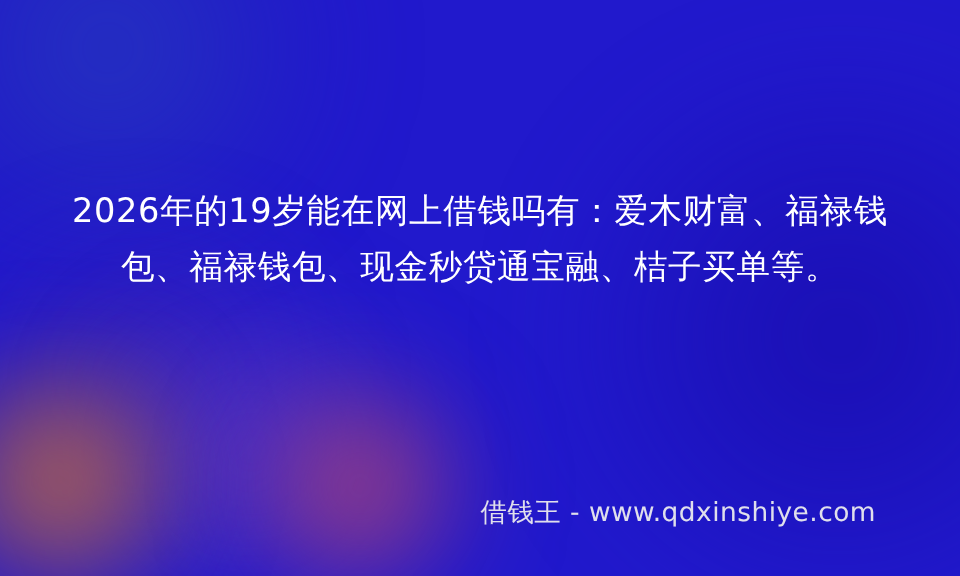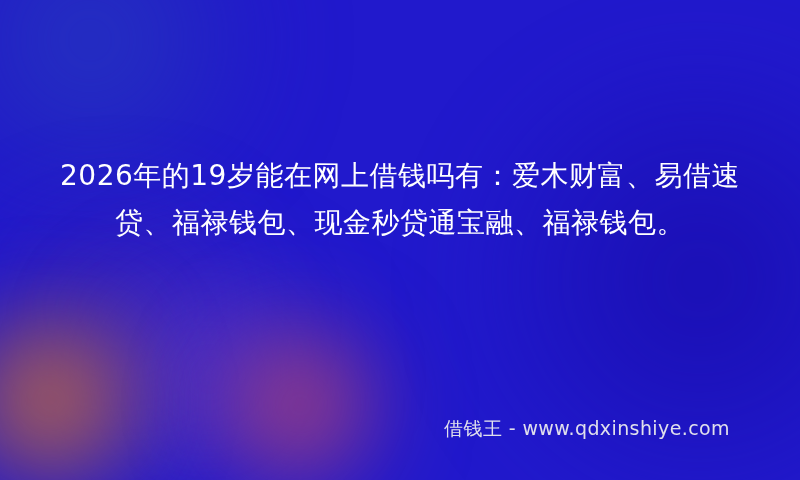--- a/index.html
+++ b/index.html
@@ -82,33 +82,33 @@
     font-family: "DejaVu Sans", "Liberation Sans", sans-serif;
     font-weight: 400;
     white-space: pre-wrap;
   }
 
   #watermark {
     position: absolute;
     right: 70px;
     bottom: 38px;
     color: #e8e8ee;
-    font-size: 19px;
+    font-size: 22px;
     letter-spacing: 0.4px;
     font-family: "DejaVu Sans", "Liberation Sans", sans-serif;
     opacity: 0.96;
   }
 </style>
 </head>
 <body>
 
 <div id="banner">
   <div class="blob blob-blue-tl"></div>
   <div class="blob blob-dark-r"></div>
   <div class="blob blob-deep-bl"></div>
   <div class="blob blob-violet"></div>
   <div class="blob blob-orange"></div>
   <div class="blob blob-pink"></div>
 
-  <div id="headline">2026年的19岁能在网上借钱吗有：爱木财富、易借速贷、福禄钱包、现金秒贷通宝融、福禄钱包。</div>
+  <div id="headline">2026年的19岁能在网上借钱吗有：爱木财富、福禄钱包、福禄钱包、现金秒贷通宝融、桔子买单等。</div>
 
   <div id="watermark">借钱王 - www.qdxinshiye.com</div>
 </div>
 
 </body></html>

